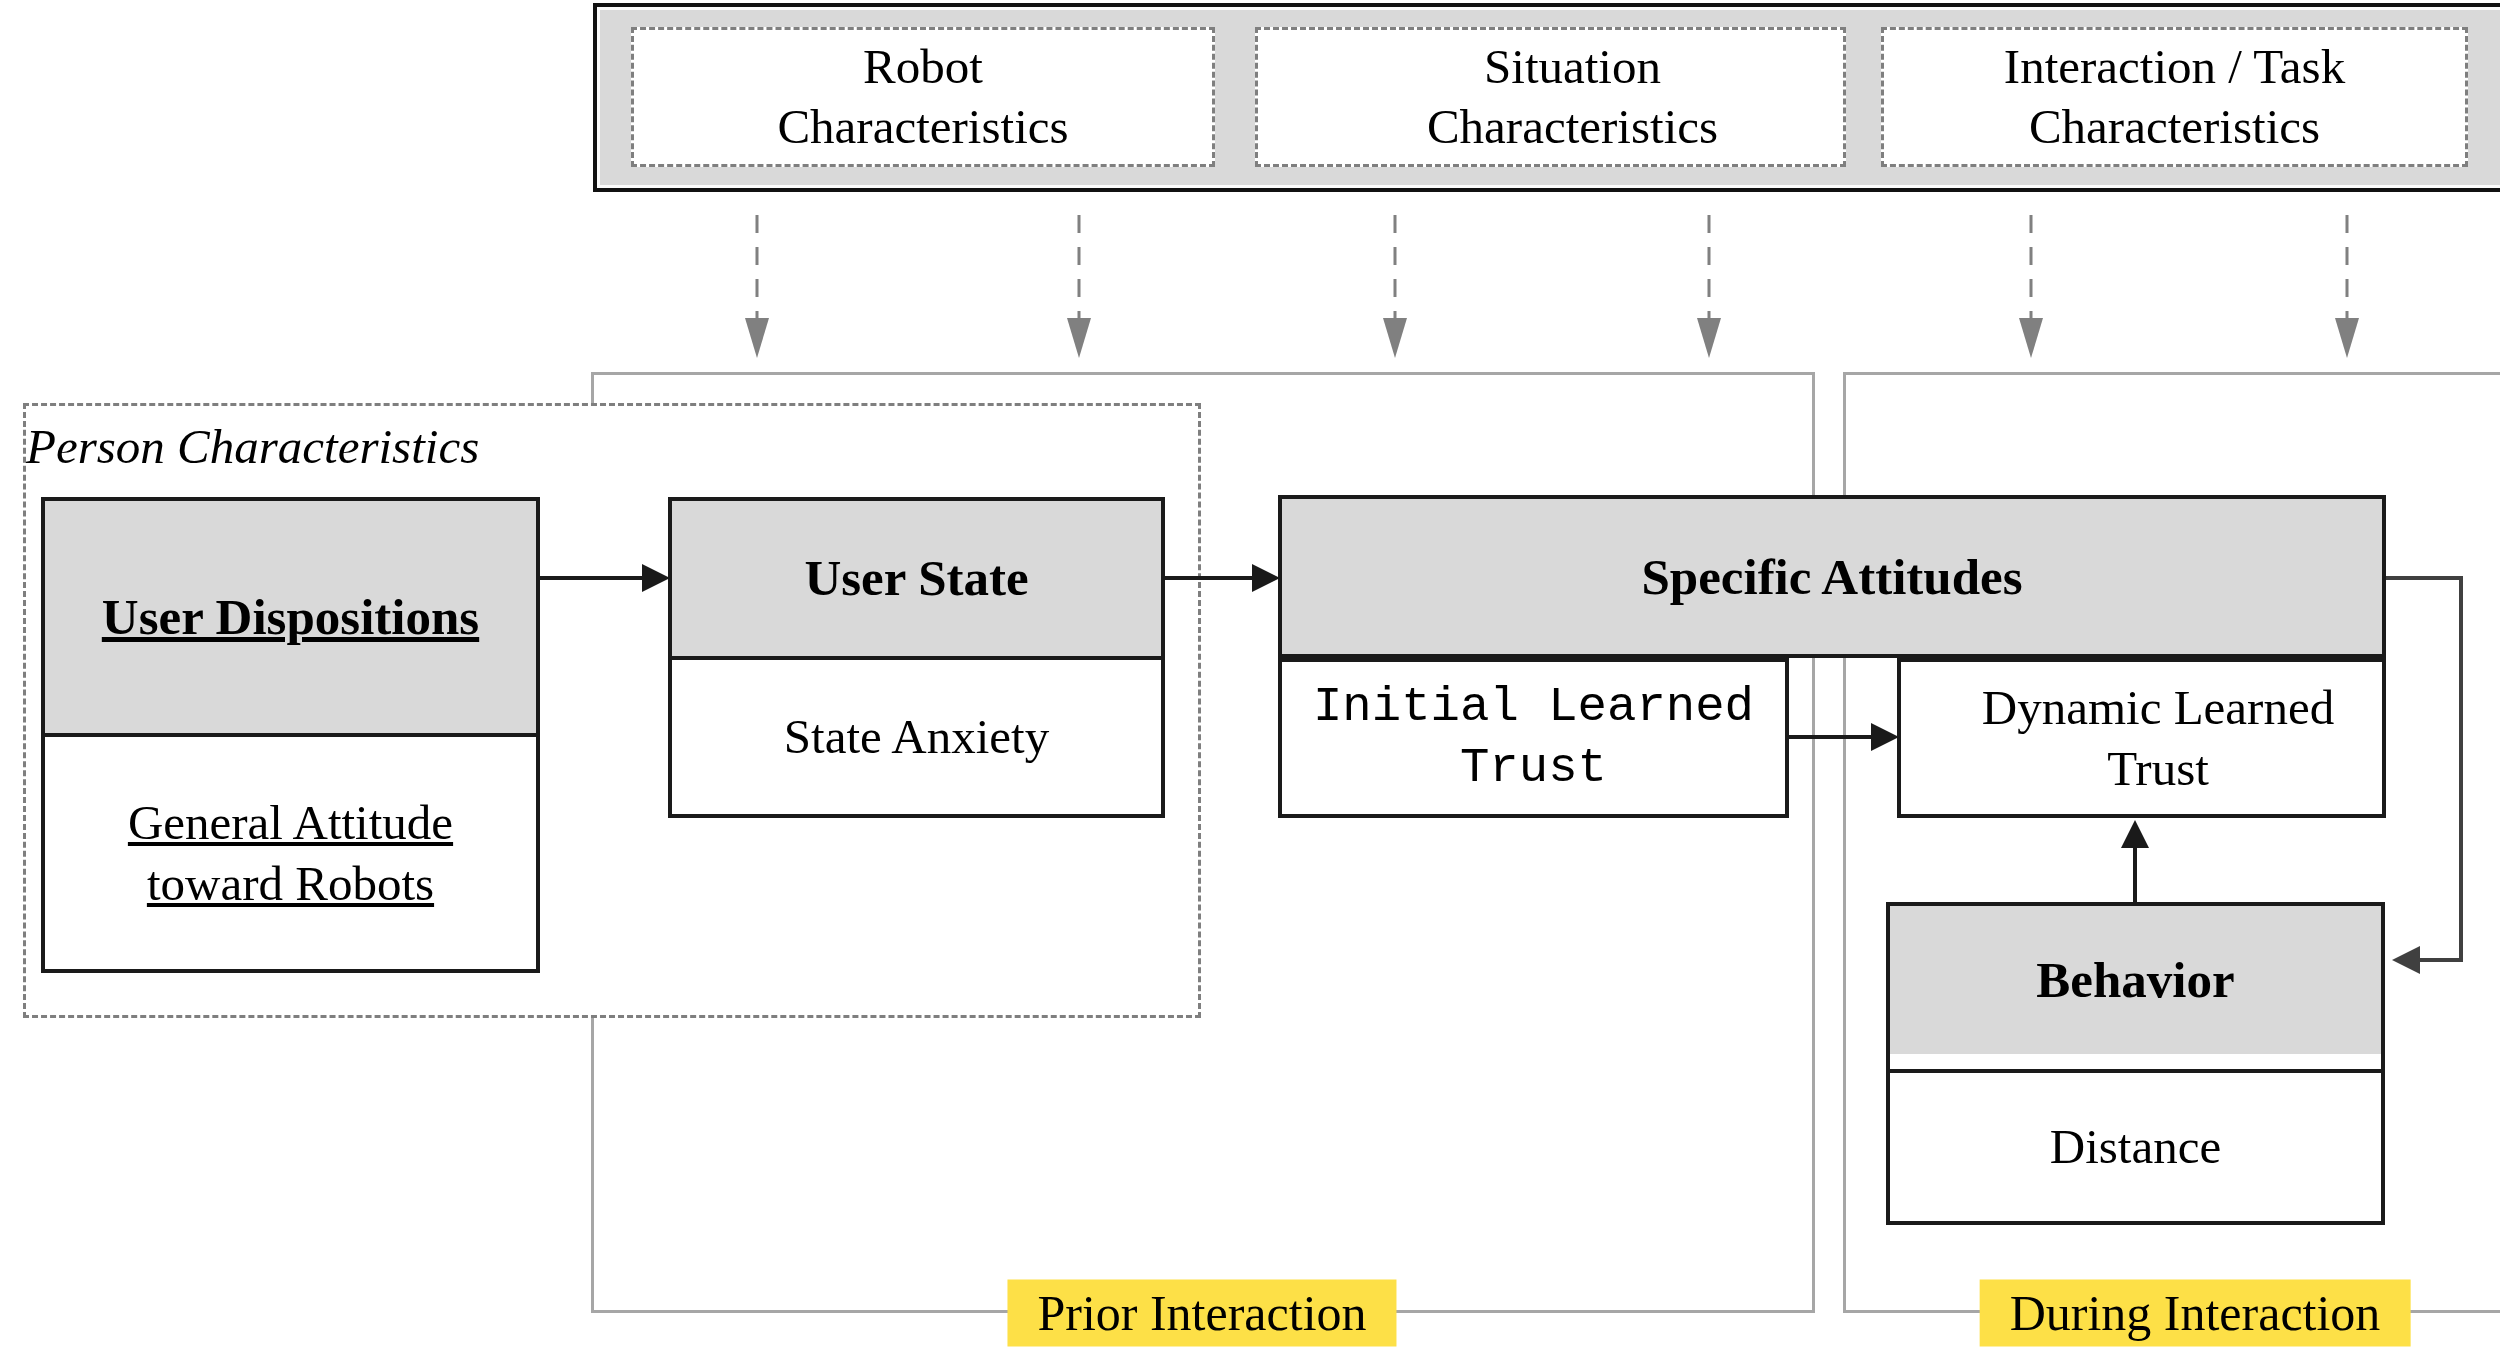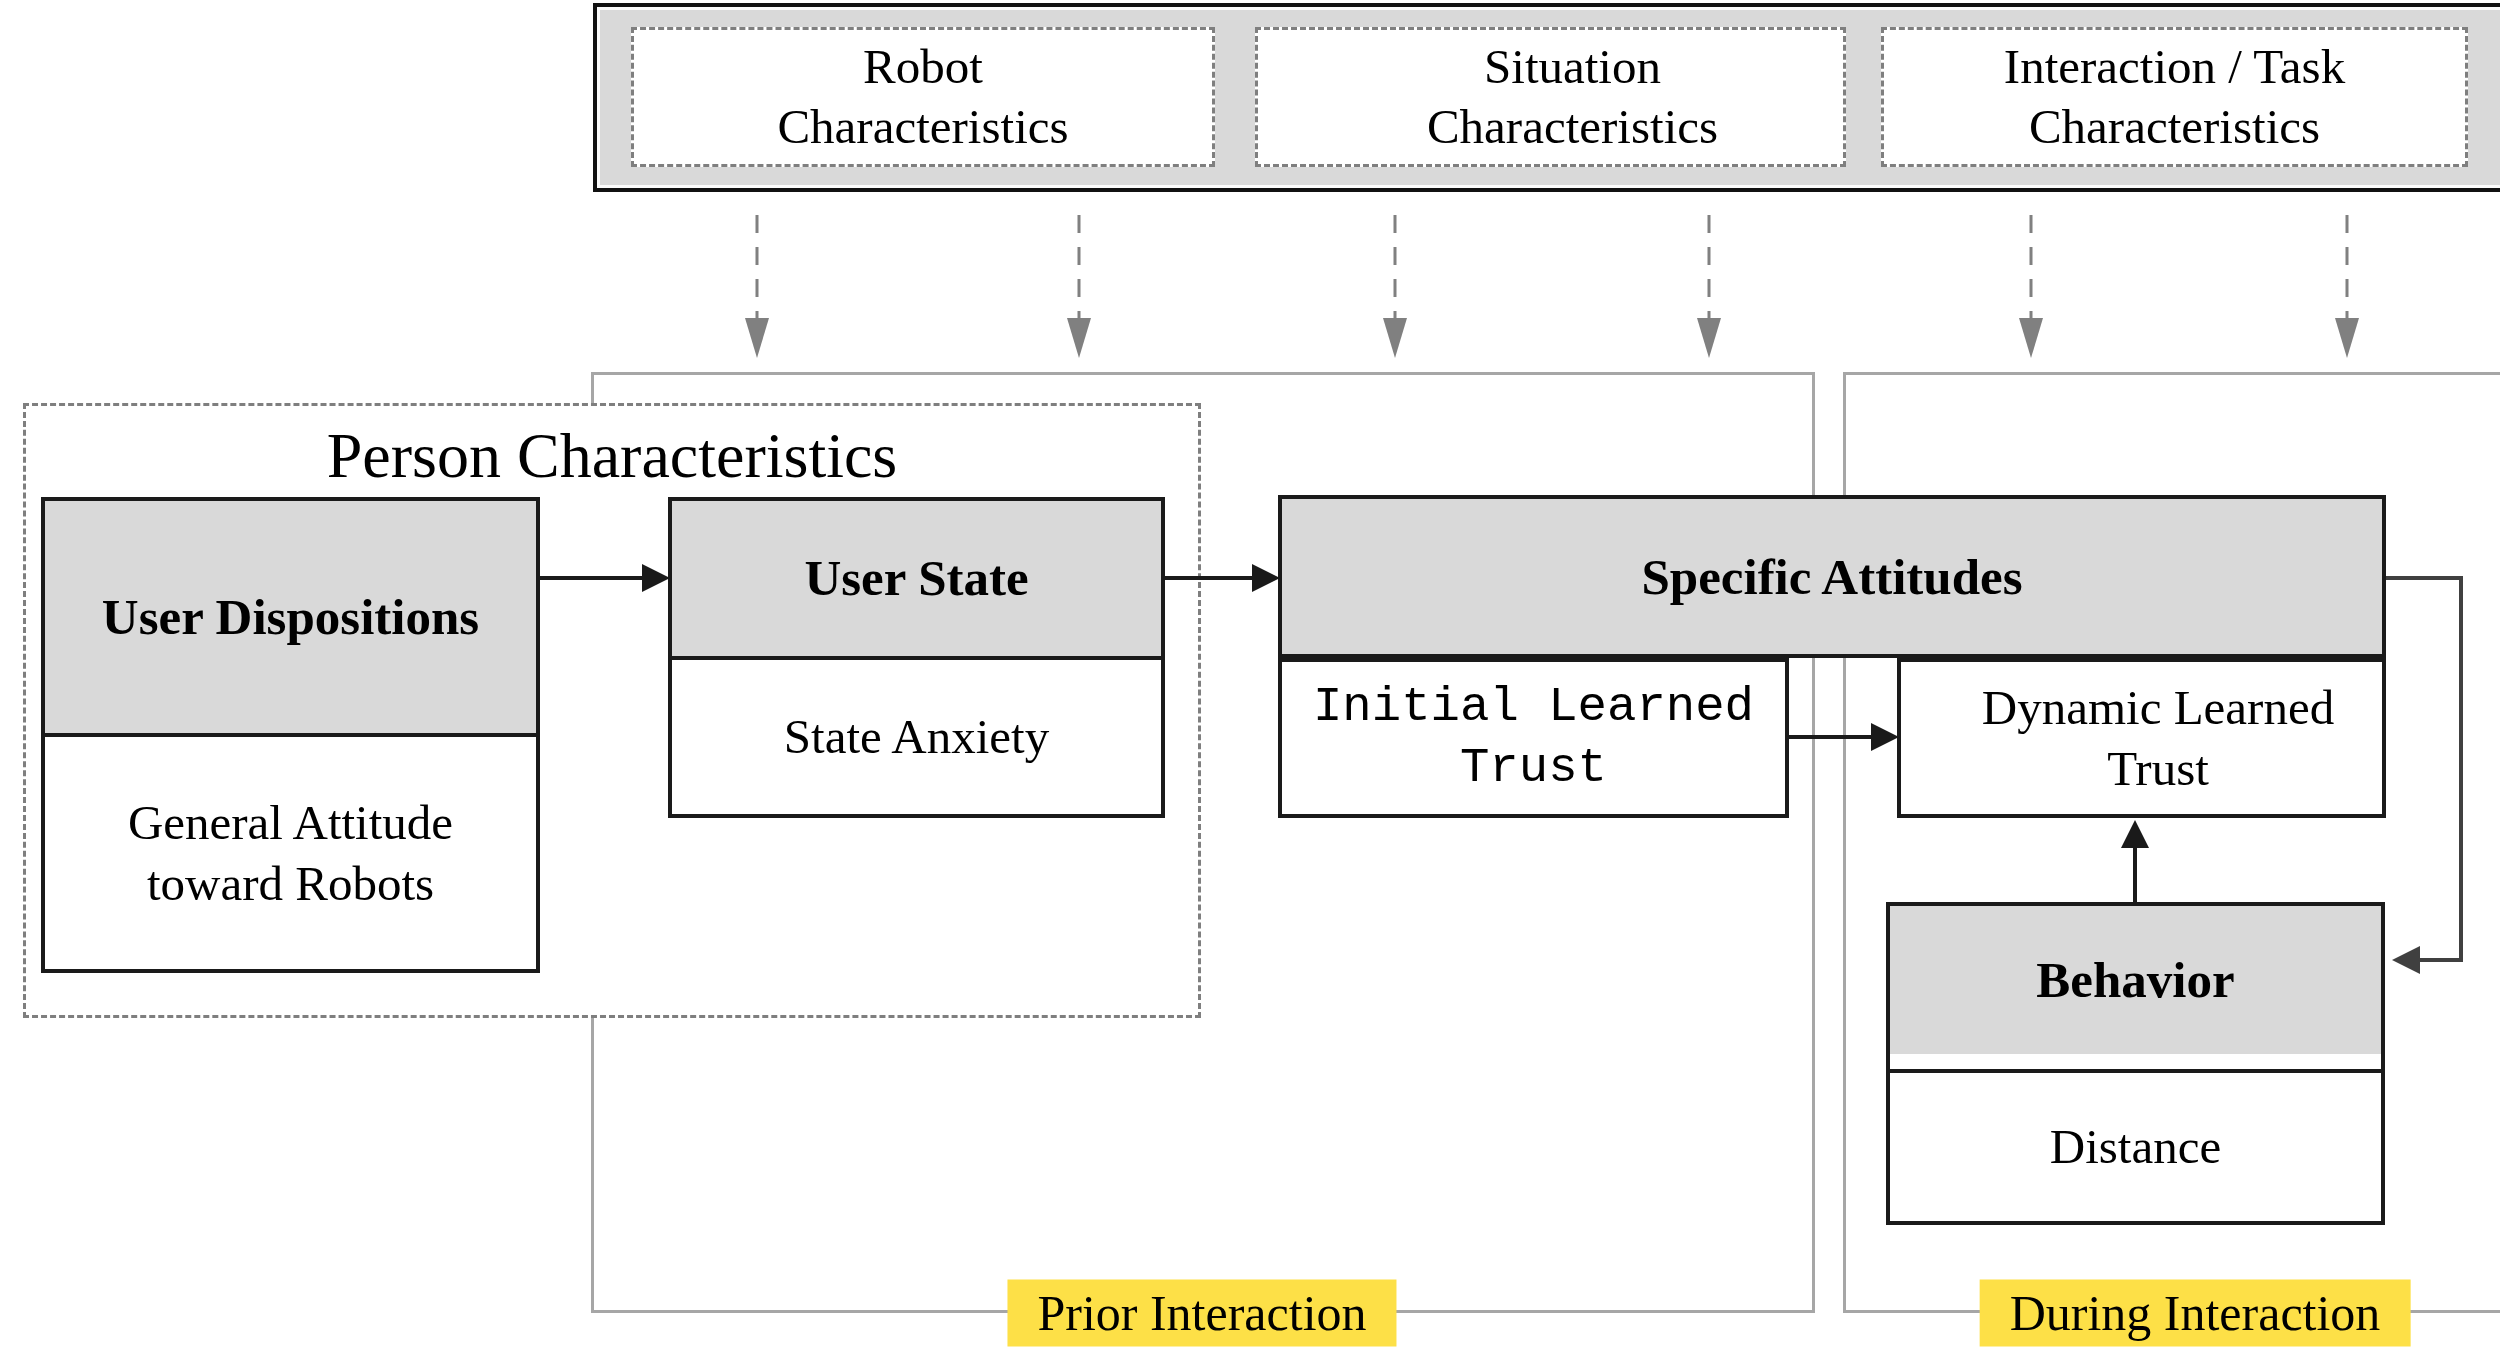--- a/index.html
+++ b/index.html
@@ -20,22 +20,22 @@
     box-shadow:inset 0 0 0 3px #fbfbfb;
   }
   .dashbox{
     background:#ffffff;border:3px dashed #7f7f7f;
     display:flex;align-items:center;justify-content:center;
     text-align:center;font-size:49px;line-height:1.22;white-space:pre-line;
   }
   
   .persongroup{background:#ffffff;border:3px dashed #7f7f7f;}
   .group-label{
-    position:absolute;left:0;top:12px;width:100%;text-align:center;
-    font-size:64px;line-height:1.2;
+    position:absolute;left:0;top:12px;width:100%;
+    font-size:49px;line-height:1.2;font-style:italic;
   }
   
   .solidbox{
     background:#ffffff;border:4px solid #1a1a1a;
     display:flex;flex-direction:column;
   }
   .hdr{
     background:#d9d9d9;font-weight:bold;font-size:51px;
     display:flex;align-items:center;justify-content:center;text-align:center;
     flex:1 1 0;
@@ -66,21 +66,21 @@
   </div>
   <div class="abs dashbox" style="left:1863px;top:27px;width:587px;height:140px;">
     <span>Interaction / Task
 Characteristics</span>
   </div>
 
   <div class="abs persongroup" style="left:5px;top:403px;width:1178px;height:615px;">
     <div class="group-label">Person Characteristics</div>
   </div>
 
-  <div class="abs solidbox" style="left:23px;top:497px;width:499px;height:476px;">
+  <div class="abs solidbox" style="left:23px;top:497px;width:499px;height:476px;text-decoration:underline;">
     <div class="hdr">User Dispositions</div>
     <div class="row">General Attitude
 toward Robots</div>
   </div>
 
   <div class="abs solidbox" style="left:1260px;top:495px;width:1108px;height:163px;">
     <div class="hdr">Specific Attitudes</div>
   </div>
 
   <div class="abs solidbox" style="left:650px;top:497px;width:497px;height:321px;">

